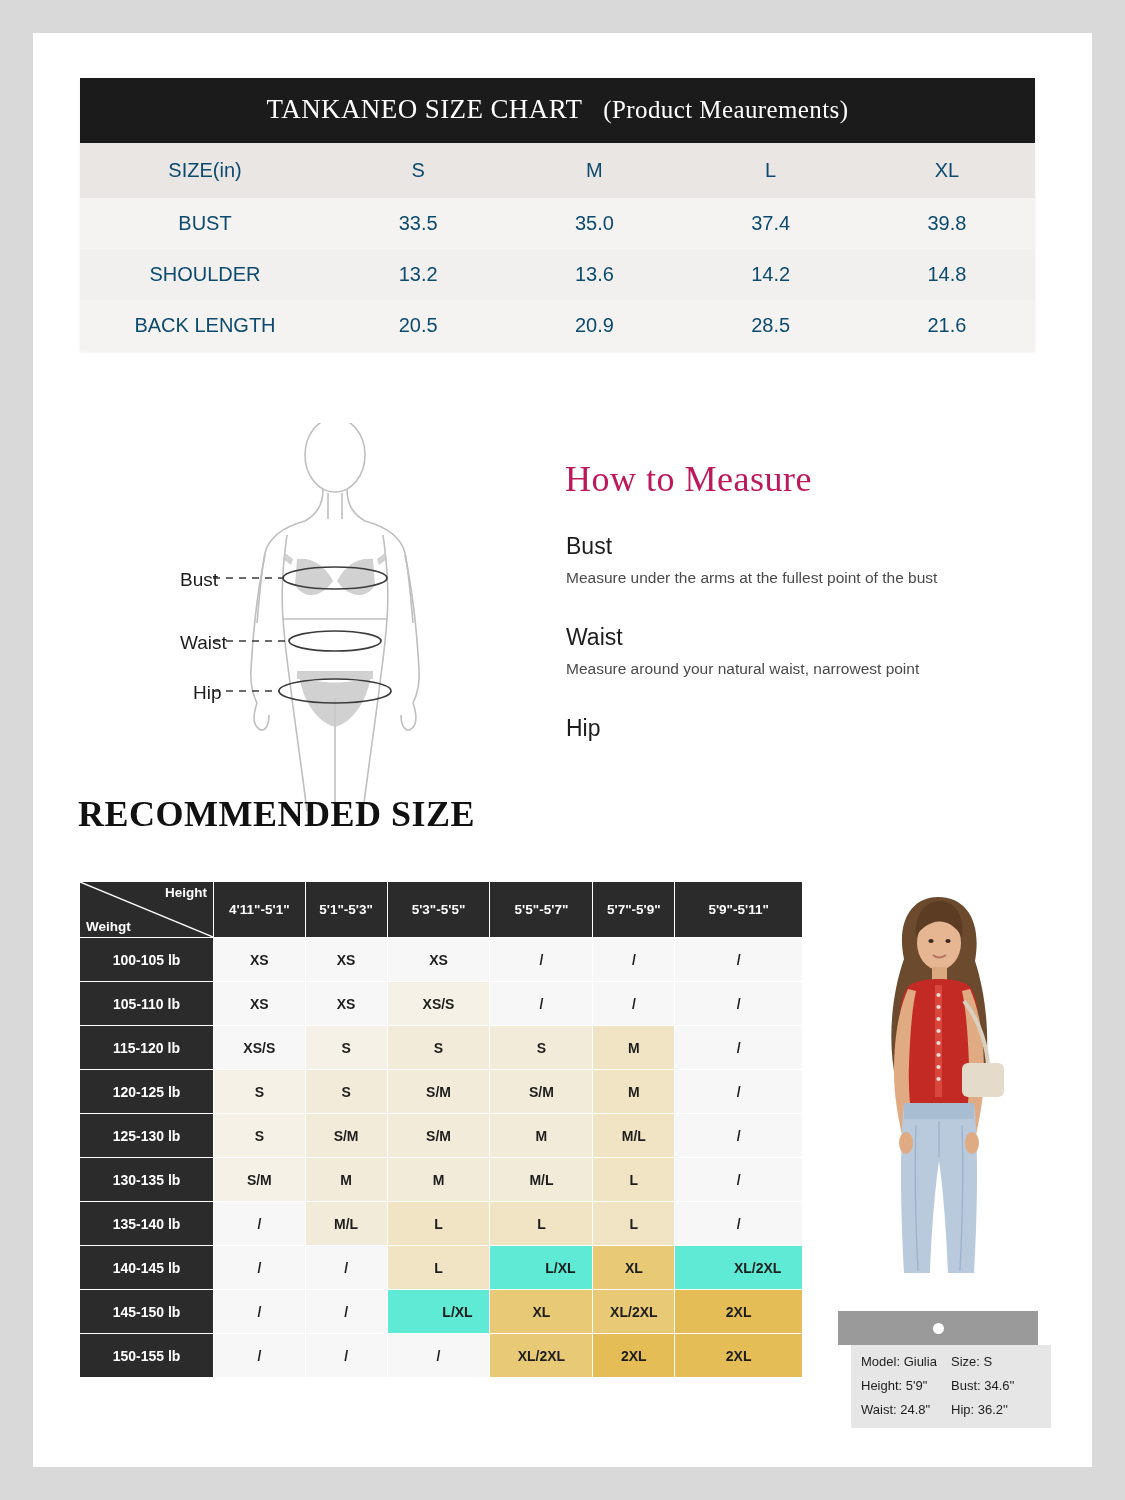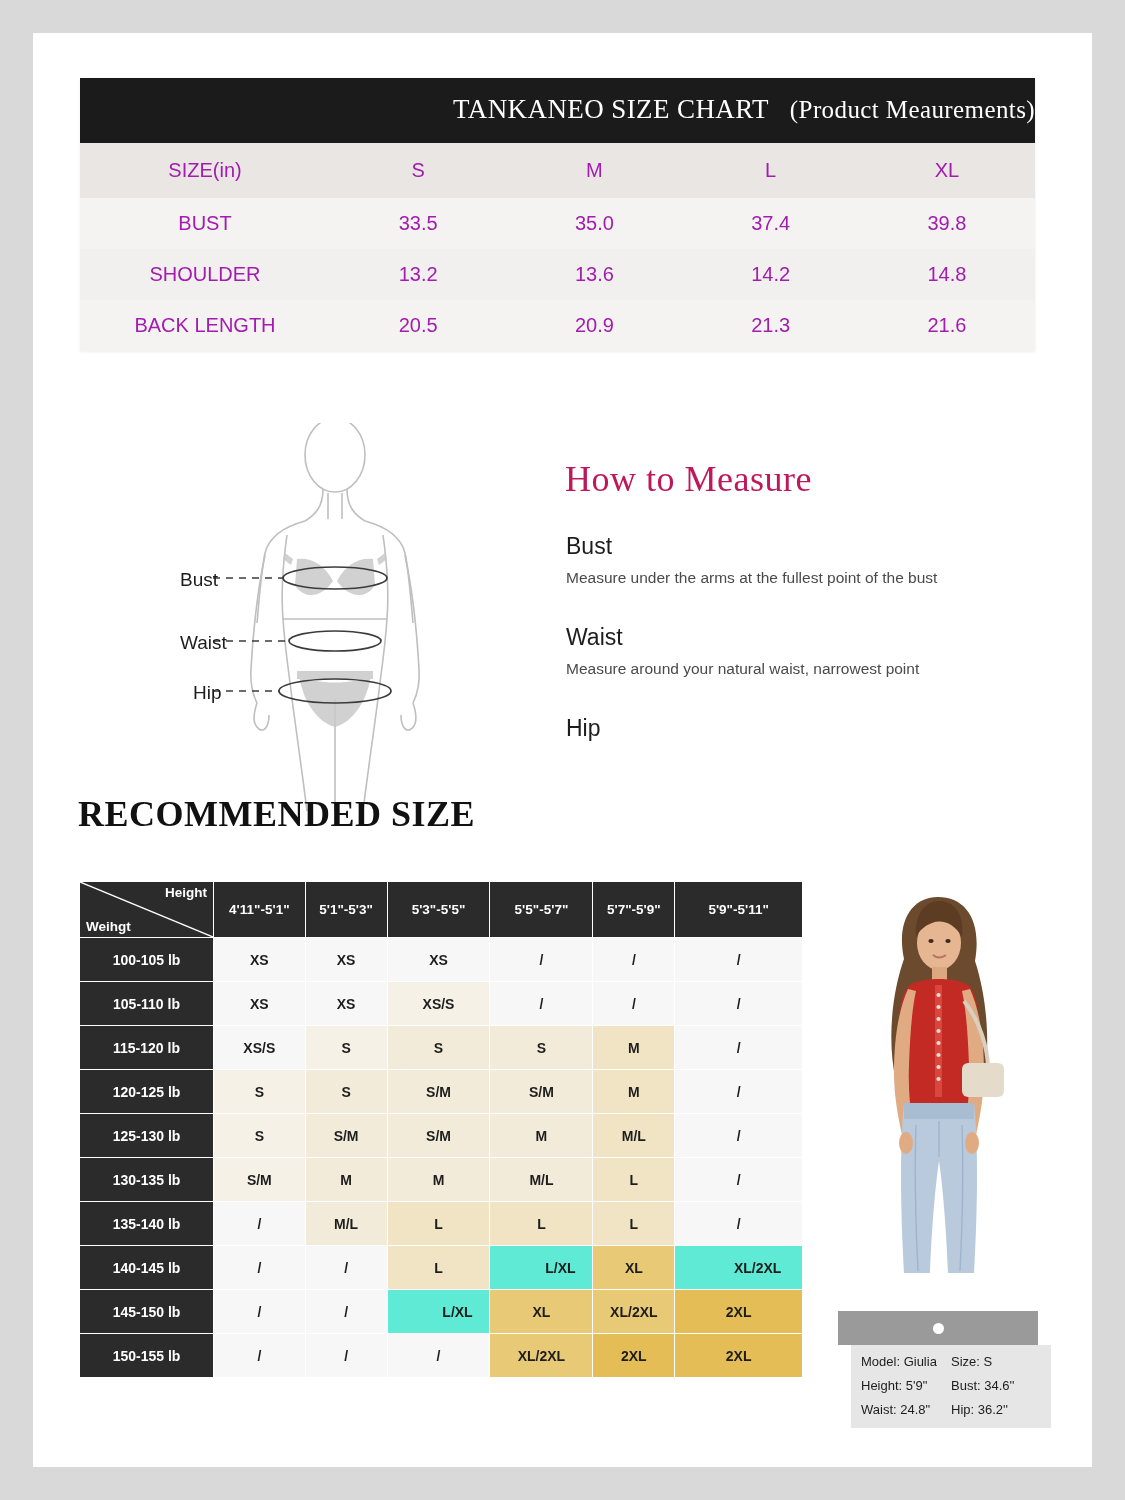--- a/index.html
+++ b/index.html
@@ -25,33 +25,33 @@
     position: absolute;
     left: 47px;
     top: 45px;
     width: 955px;
     background: #f2f0ee;
     box-shadow: 0 1px 3px rgba(0,0,0,0.07);
   }
   .sc-header {
     background: #1b1b1b;
     color: #ffffff;
-    text-align: right;
+    text-align: center;
     padding: 16px 0 18px;
     font-family: "Liberation Serif", serif;
     font-size: 27px;
     letter-spacing: 0.4px;
     white-space: nowrap;
   }
   .sc-header .sub { font-size: 25px; }
   table.sc {
     width: 100%;
     border-collapse: collapse;
     font-size: 20px;
-    color: #a21caf;
+    color: #0c4a6e;
   }
   table.sc td {
     text-align: center;
     padding: 14px 0;
     font-weight: 400;
   }
   table.sc tr.head td { background: #e9e6e3; font-size: 20px; padding: 16px 0; }
   table.sc tr td:first-child { width: 250px; }
   table.sc tr.body td { background: #f5f3f1; }
   table.sc tr.body.alt td { background: #f2f0ee; }
@@ -195,21 +195,21 @@
         <td>SHOULDER</td>
         <td>13.2</td>
         <td>13.6</td>
         <td>14.2</td>
         <td>14.8</td>
       </tr>
       <tr class="body">
         <td>BACK LENGTH</td>
         <td>20.5</td>
         <td>20.9</td>
-        <td>21.3</td>
+        <td>28.5</td>
         <td>21.6</td>
       </tr>
     </tbody>
       </table>
   </div>
 
   <div class="measure-block">
 
     <svg class="figure" viewBox="0 0 340 390">
       <g fill="none" stroke="#bfbfbf" stroke-width="1.6">

